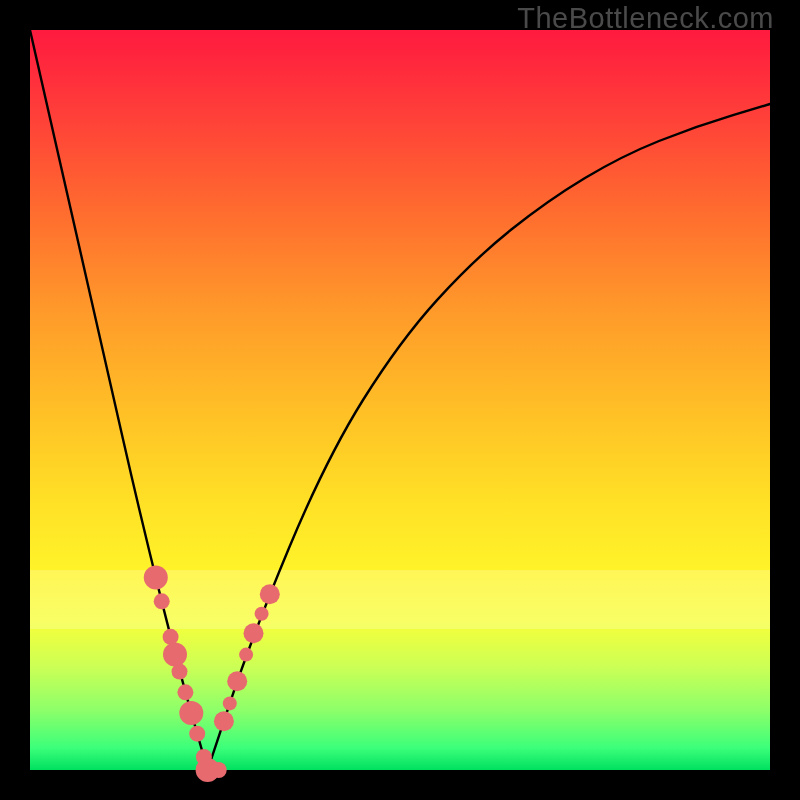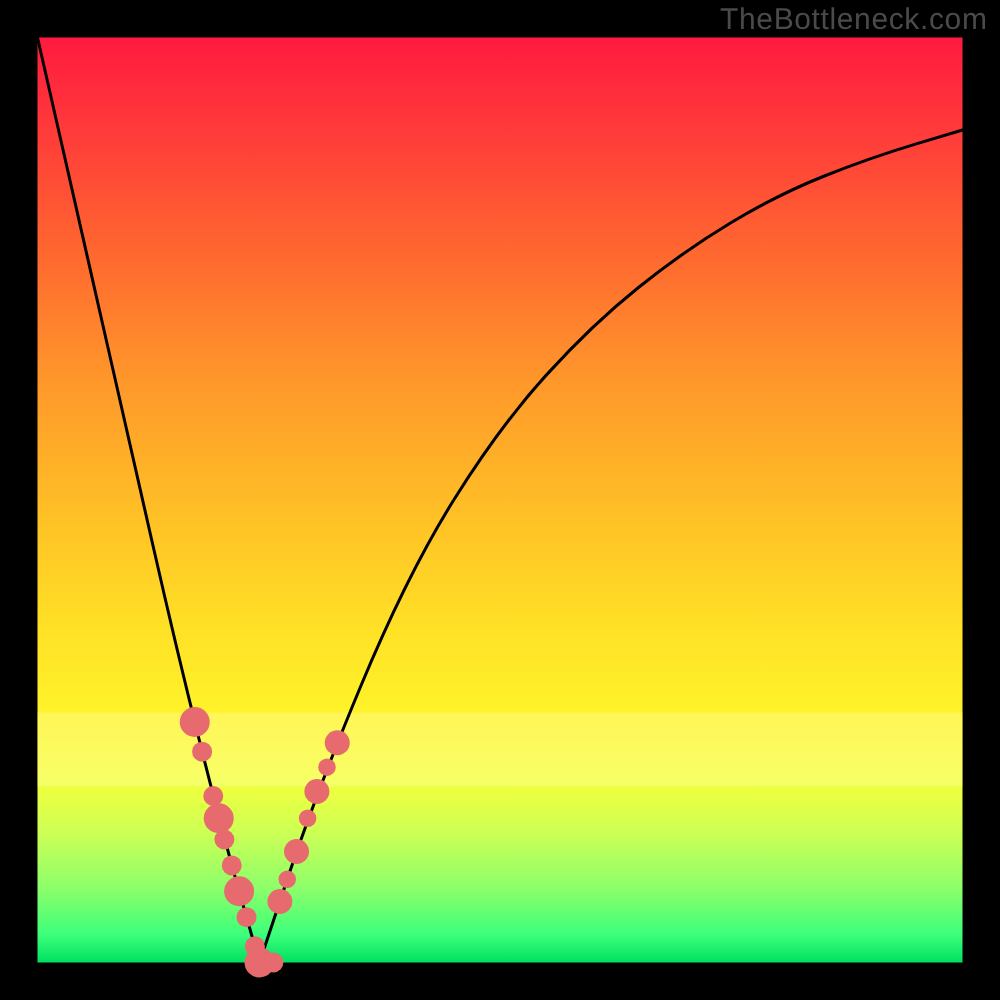--- a/index.html
+++ b/index.html
@@ -39,23 +39,23 @@
   }
   .lighten-band {
     position: absolute;
     left: 0;
     width: 100%;
     background: rgba(255,255,255,0.22);
   }
   .watermark {
     position: absolute;
     top: 2px;
-    right: 10px;
+    right: 26px;
     color: #4a4a4a;
-    font-size: 24px;
+    font-size: 29px;
     font-weight: 500;
     letter-spacing: 0.5px;
     user-select: none;
   }
   svg.curve {
     position: absolute;
     left: 0; top: 0;
     width: 740px;
     height: 740px;
     overflow: visible;

